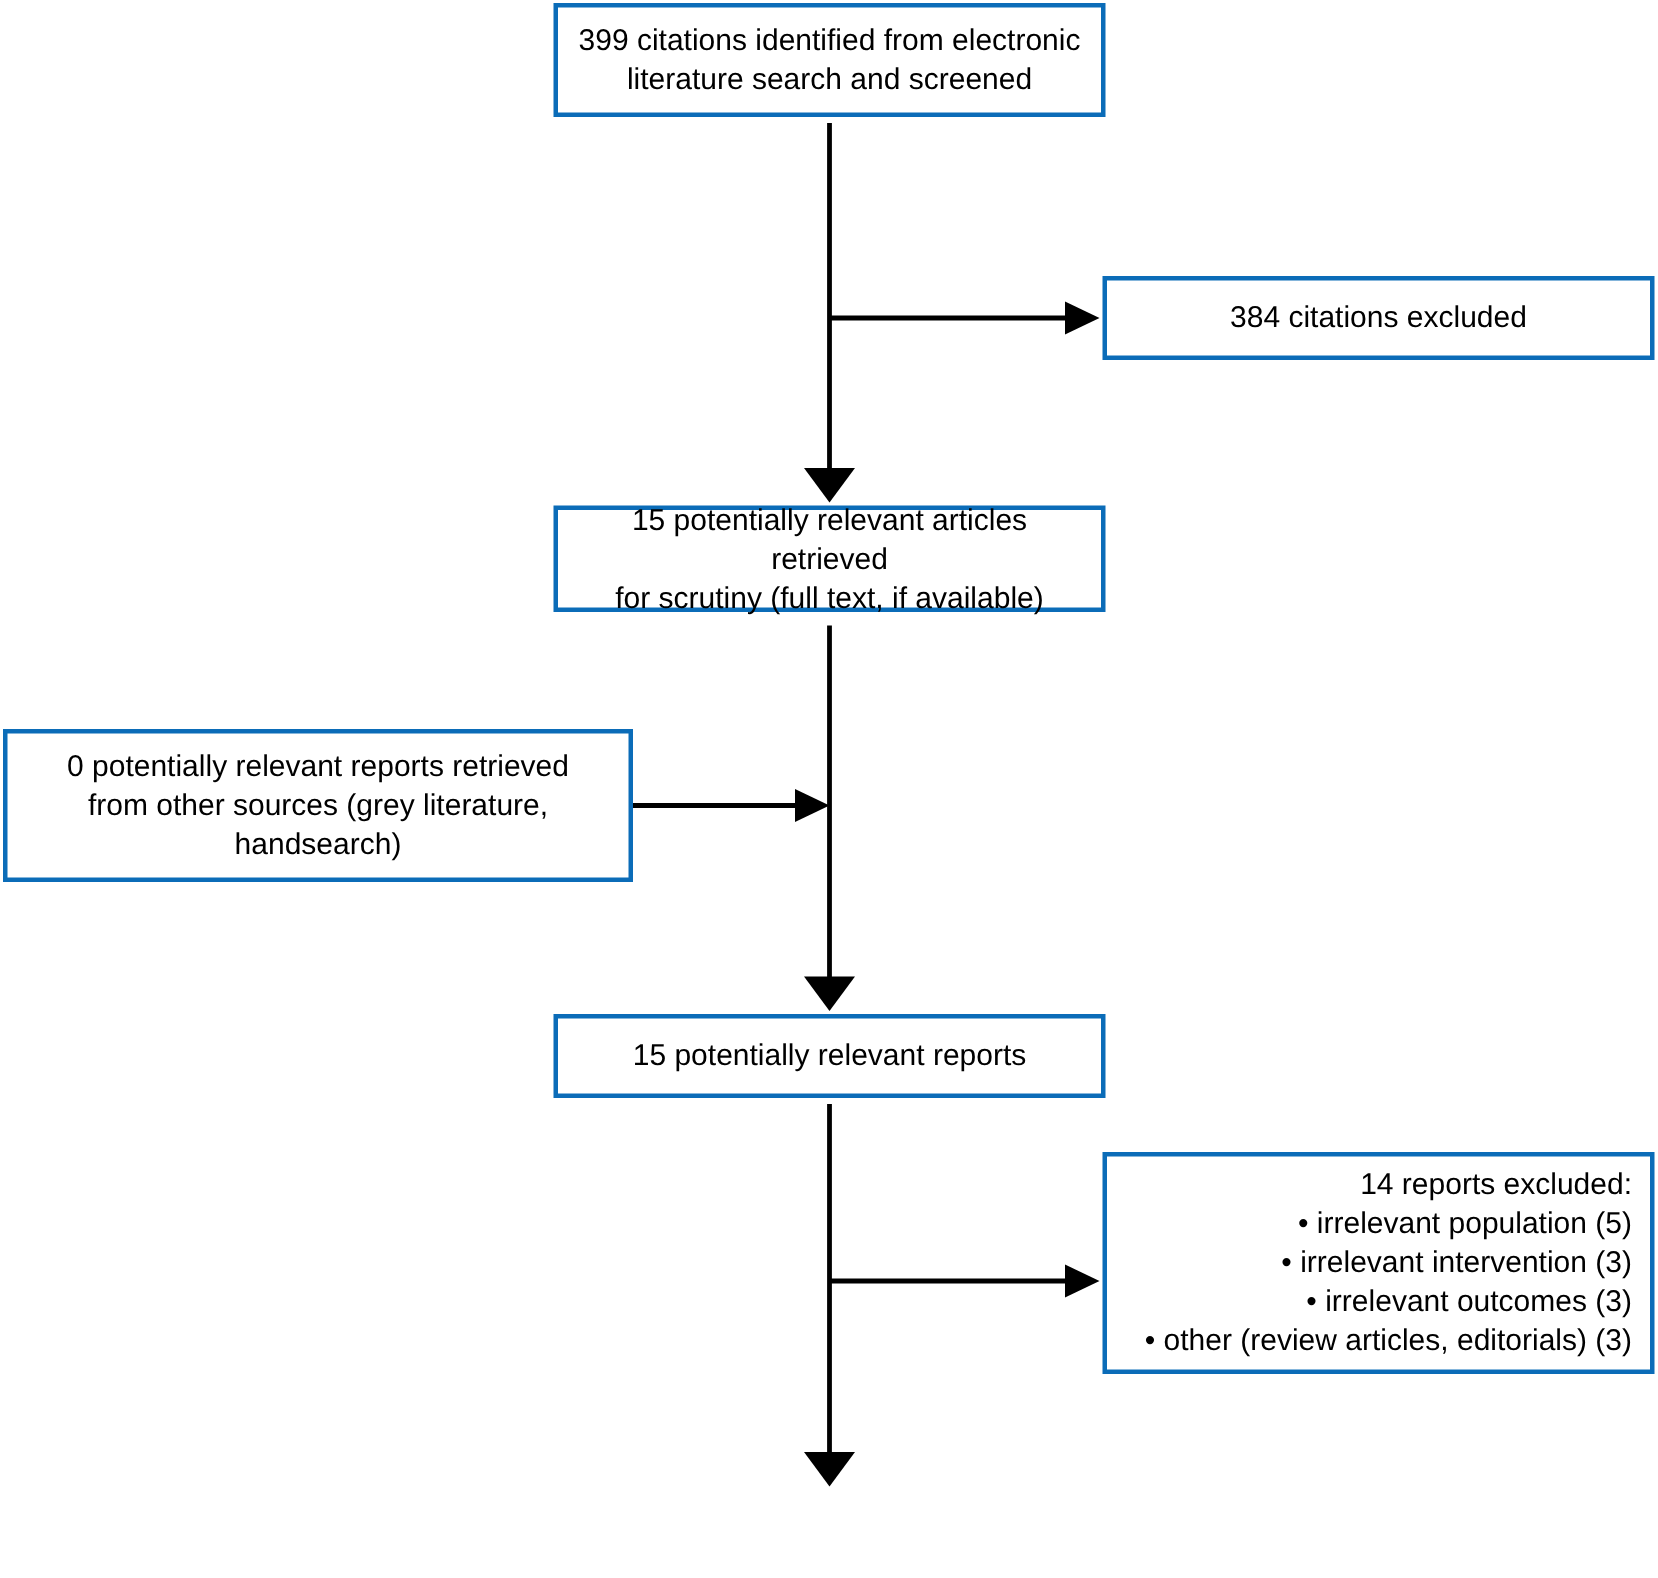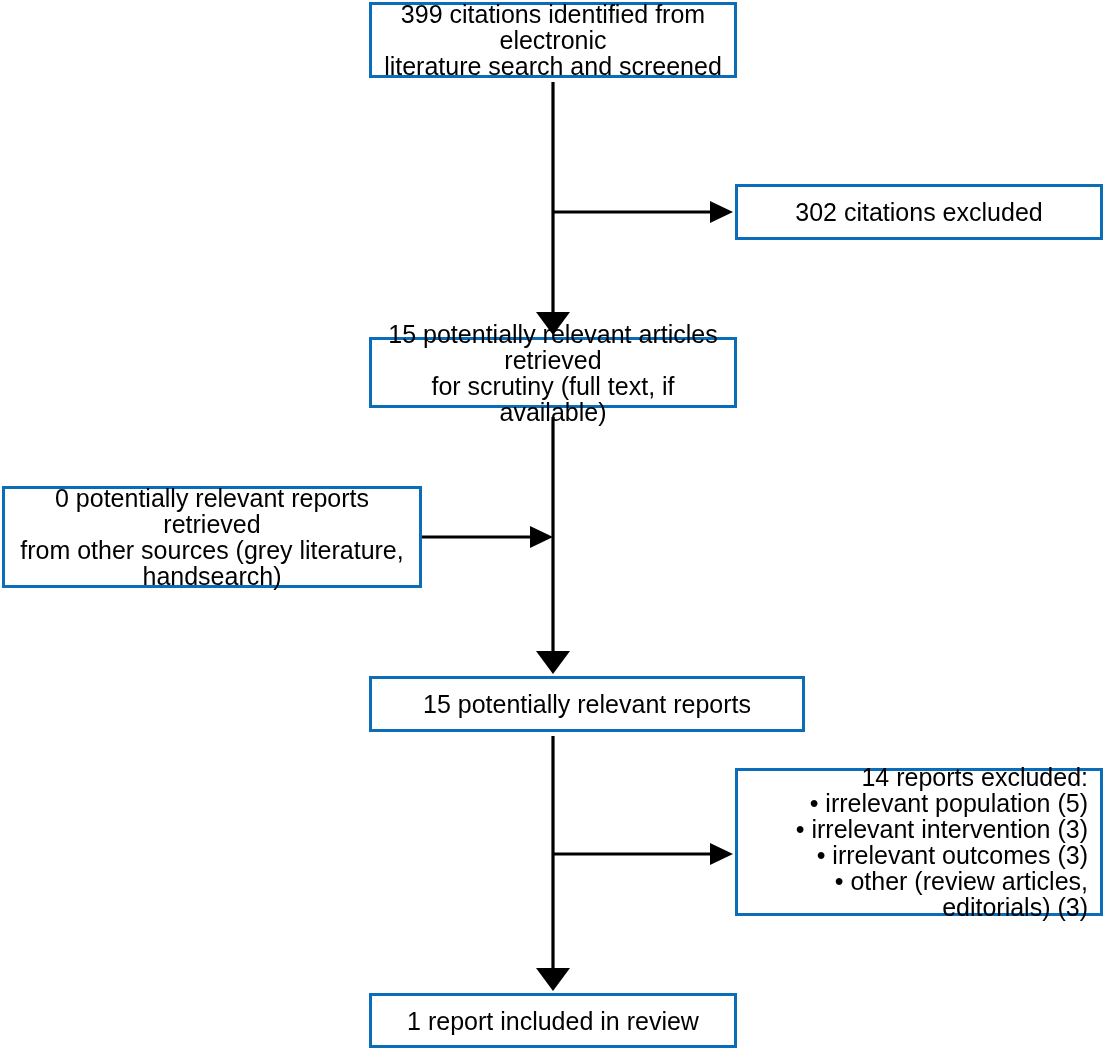--- a/index.html
+++ b/index.html
@@ -30,21 +30,21 @@
     position: absolute;
     box-sizing: border-box;
     background: #ffffff;
     border: 3px solid #0b6cb8;
     display: flex;
     align-items: center;
     justify-content: center;
   }
   .node-text {
     font-family: "Liberation Sans", sans-serif;
-    font-size: 25px;
+    font-size: 20px;
     line-height: 26px;
     color: #000000;
     text-align: center;
     white-space: pre-line;
     padding: 0 10px;
   }
   .node-text.align-left {
     text-align: right;
     width: 100%;
     padding: 0 12px 0 22px;
@@ -81,43 +81,40 @@
         <polygon points="710,843 710,865 733,854" fill="#000000"></polygon>
       </g>
     </svg>
 
   <div class="node-box" style="left: 369px; top: 2px; width: 368px; height: 76px; border-color: rgb(11, 108, 184); background: rgb(255, 255, 255);">
     <div class="node-text">399 citations identified from electronic
 literature search and screened</div>
   </div>
 
   <div class="node-box" style="left: 735px; top: 184px; width: 368px; height: 56px; border-color: rgb(11, 108, 184); background: rgb(255, 255, 255);">
-    <div class="node-text">302 citations excluded</div>
+    <div class="node-text">384 citations excluded</div>
   </div>
 
   <div class="node-box" style="left: 369px; top: 337px; width: 368px; height: 71px; border-color: rgb(11, 108, 184); background: rgb(255, 255, 255);">
     <div class="node-text">15 potentially relevant articles retrieved
 for scrutiny (full text, if available)</div>
   </div>
 
   <div class="node-box" style="left: 2px; top: 486px; width: 420px; height: 102px; border-color: rgb(11, 108, 184); background: rgb(255, 255, 255);">
     <div class="node-text">0 potentially relevant reports retrieved
 from other sources (grey literature,
 handsearch)</div>
   </div>
 
-  <div class="node-box" style="left: 369px; top: 676px; width: 436px; height: 56px; border-color: rgb(11, 108, 184); background: rgb(255, 255, 255);">
+  <div class="node-box" style="left: 369px; top: 676px; width: 368px; height: 56px; border-color: rgb(11, 108, 184); background: rgb(255, 255, 255);">
     <div class="node-text">15 potentially relevant reports</div>
   </div>
 
   <div class="node-box" style="left: 735px; top: 768px; width: 368px; height: 148px; border-color: rgb(11, 108, 184); background: rgb(255, 255, 255);">
     <div class="node-text align-left">14 reports excluded:
 • irrelevant population (5)
 • irrelevant intervention (3)
 • irrelevant outcomes (3)
 • other (review articles, editorials) (3)</div>
   </div>
 
-  <div class="node-box" style="left: 369px; top: 993px; width: 368px; height: 55px; border-color: rgb(11, 108, 184); background: rgb(255, 255, 255);">
-    <div class="node-text">1 report included in review</div>
-  </div>
 
 </div>
 
 </body></html>

